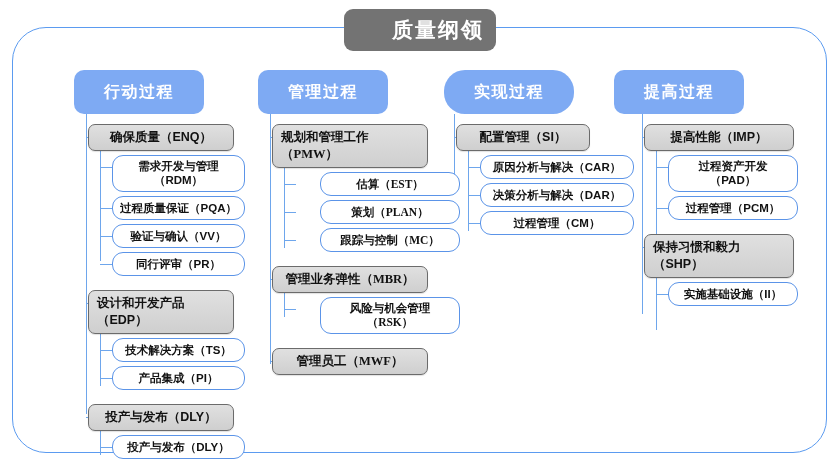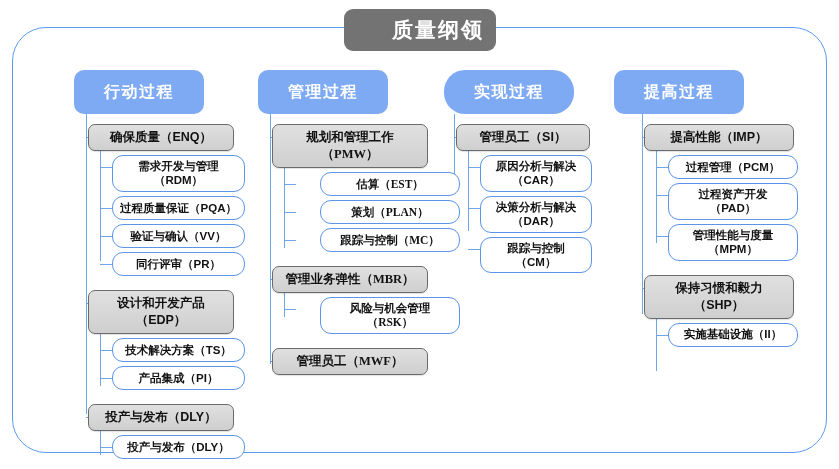--- a/index.html
+++ b/index.html
@@ -105,21 +105,21 @@
     margin-left: 24px;
     min-height: 27px;
     background: linear-gradient(180deg,#e0e0e0 0%, #cfcfcf 100%);
     border: 1.3px solid #6b6b6b;
     border-radius: 7px;
     display: flex; align-items: center; justify-content: center;
     font-size: 12.5px;
     font-weight: 700;
     color: #111111;
     padding: 4px 8px;
-    text-align: center;
+    text-align: left;
     position: relative;
     z-index: 2;
     box-shadow: 0 1px 1px rgba(0,0,0,0.12);
   }
   .col-4 .group-box { margin-left: 40px; }
 
   
   .children {
     position: relative;
     margin-left: 36px;
@@ -167,21 +167,21 @@
   }
 
   
   .col-1 .group-box { width: 146px; }
   .col-1 .child-box { width: 133px; }
 
   .col-2 .group-box { width: 156px; }
   .col-2 .child-box { width: 140px; margin-left: 36px; }
 
   .col-3 .group-box { width: 134px; }
-  .col-3 .child-box { width: 112px; }
+  .col-3 .child-box { width: 154px; }
 
   .col-4 .group-box { width: 150px; }
   .col-4 .child-box { width: 130px; }
 </style>
 </head>
 <body>
 
 <div id="outer-frame"></div>
 
 <div id="root-title">质量纲领</div>
@@ -281,60 +281,58 @@
           <div class="group-box">管理员工（MWF）</div>
         </div>
       </div>
     </div>
     <div class="column col-3">
       <div class="col-header">实现过程</div>
       <div class="spine" style="height: 60px;"></div>
       <div class="groups">
         <div class="group">
           <div class="group-stub"></div>
-          <div class="group-box">管理员工（SI）</div>
+          <div class="group-box">配置管理（SI）</div>
           <div class="children">
             <div class="child-spine" style="height: 80px;"></div>
             <div class="child-row">
               <div class="child-stub"></div>
               <div class="child-box">原因分析与解决（CAR）</div>
             </div>
             <div class="child-row">
               <div class="child-stub"></div>
               <div class="child-box">决策分析与解决（DAR）</div>
             </div>
             <div class="child-row">
               <div class="child-stub"></div>
-              <div class="child-box">跟踪与控制（CM）</div>
+              <div class="child-box">过程管理（CM）</div>
             </div>
           </div>
         </div>
       </div>
     </div>
     <div class="column col-4">
       <div class="col-header">提高过程</div>
       <div class="spine" style="height: 200px;"></div>
       <div class="groups">
         <div class="group">
           <div class="group-stub"></div>
           <div class="group-box">提高性能（IMP）</div>
           <div class="children">
             <div class="child-spine" style="height: 92px;"></div>
             <div class="child-row">
               <div class="child-stub"></div>
+              <div class="child-box">过程资产开发（PAD）</div>
+            </div>
+            <div class="child-row">
+              <div class="child-stub"></div>
               <div class="child-box">过程管理（PCM）</div>
             </div>
             <div class="child-row">
               <div class="child-stub"></div>
-              <div class="child-box">过程资产开发（PAD）</div>
-            </div>
-            <div class="child-row">
-              <div class="child-stub"></div>
-              <div class="child-box">管理性能与度量
-（MPM）</div>
             </div>
           </div>
         </div>
         <div class="group">
           <div class="group-stub"></div>
           <div class="group-box">保持习惯和毅力（SHP）</div>
           <div class="children">
             <div class="child-spine" style="height: 52px;"></div>
             <div class="child-row">
               <div class="child-stub"></div>

